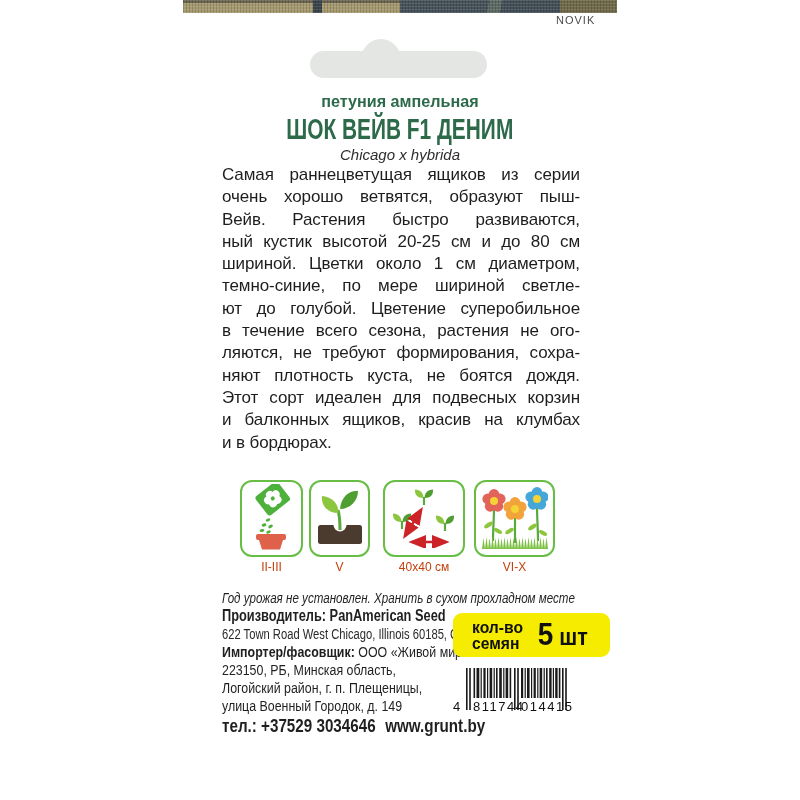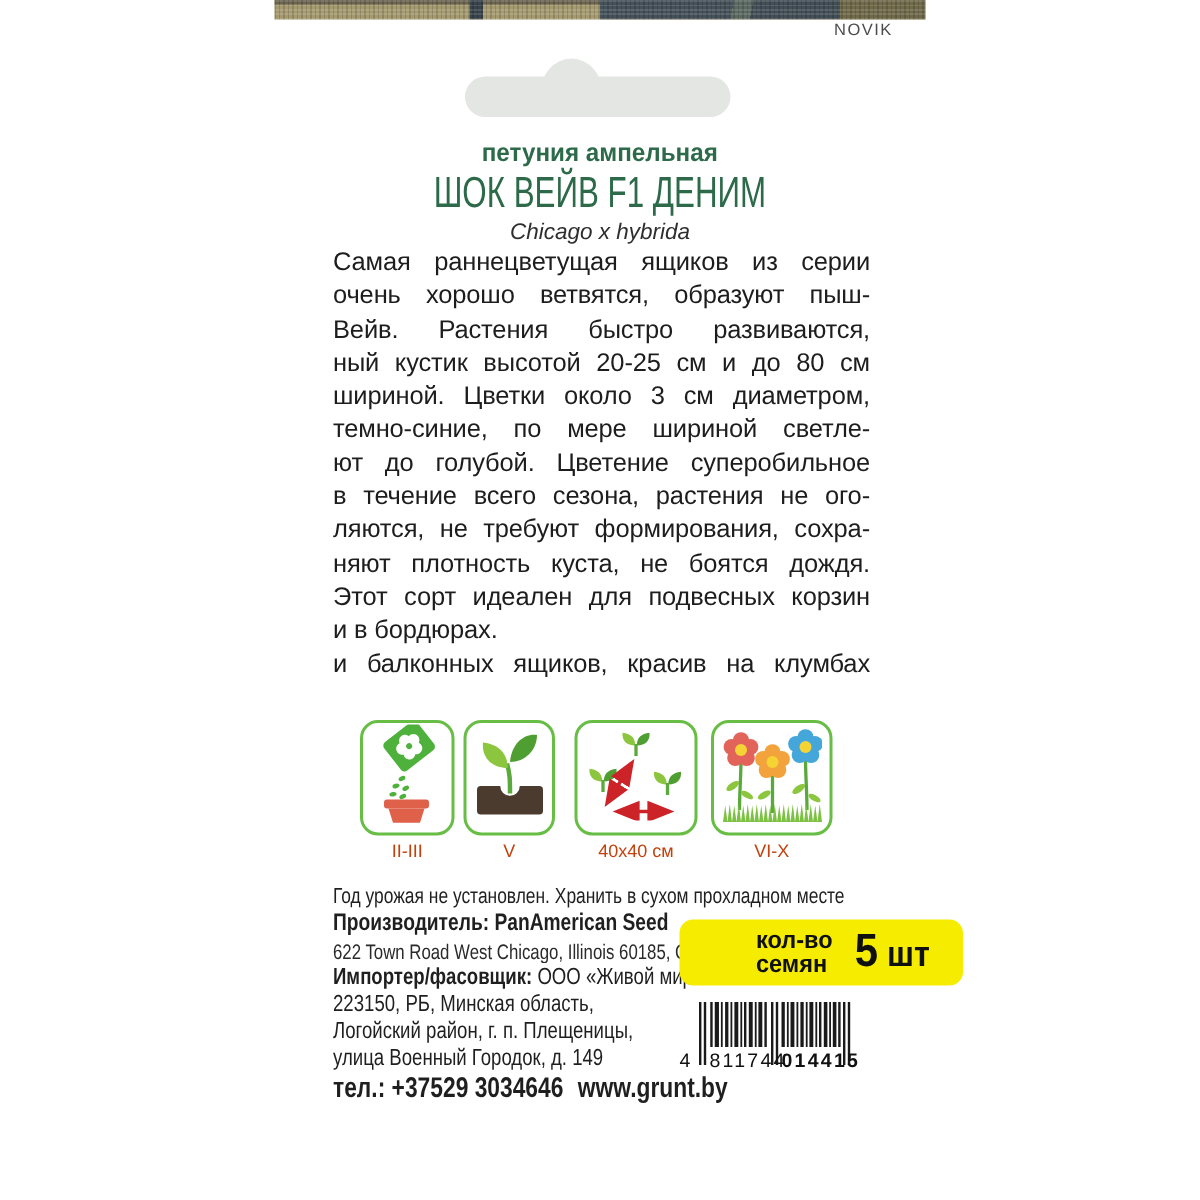--- a/index.html
+++ b/index.html
@@ -23,21 +23,21 @@
   
   .hanger{left:310px;top:51px;width:177px;height:27px;background:var(--hanger-gray,#e3e6e2);
           border-radius:14px;}
   .hanger::before{content:"";position:absolute;left:50px;top:-12px;width:42px;height:24px;
           background:var(--hanger-gray,#e3e6e2);border-radius:50% 50% 0 0 / 100% 100% 0 0;}
 
   
   .header{left:183px;top:90px;width:434px;text-align:center;color:var(--title-green,#2d6a4a);}
   .subtitle{font-size:17px;font-weight:bold;line-height:24px;}
   .subtitle>span{display:inline-block;transform:scaleX(.95);}
-  .title{font-size:29px;font-weight:normal;line-height:31px;}
+  .title{font-size:29px;font-weight:bold;line-height:31px;}
   .title>span{display:inline-block;transform:scaleX(.72);white-space:nowrap;}
   .latin{font-size:15px;font-style:italic;color:#2e2e2e;line-height:18px;margin-top:1px;}
 
   
   .description{left:222px;top:164px;width:358px;font-size:17px;line-height:22.3px;
                color:#1d1d1d;letter-spacing:-0.1px;}
   .description .dline{text-align:justify;text-align-last:justify;}
   .description .dline.last{text-align-last:left;}
 
   
@@ -48,42 +48,42 @@
   .box3{left:383px;top:480px;width:82px;height:77px;}
   .box4{left:474px;top:480px;width:81px;height:77px;}
   .icon-label{top:560px;font-size:12px;color:#c2410c;text-align:center;}
   .lab1{left:240px;width:63px;} .lab2{left:309px;width:61px;}
   .lab3{left:383px;width:82px;} .lab4{left:474px;width:81px;}
 
   
   .footer{left:222px;top:589px;width:420px;color:#1f1f1f;}
   .footer .fline{line-height:18px;white-space:nowrap;}
   .cond{display:inline-block;transform:scaleX(.8);transform-origin:0 50%;white-space:nowrap;}
-  .f1{font-size:14.5px;}
+  .f1{font-size:14.5px;font-style:italic;}
   .f2{font-size:16px;font-weight:bold;}
   .f3{font-size:14px;color:#2a2a2a;}
   .f4{font-size:15.5px;}
   .f4 b{font-weight:bold;}
   .f5{font-size:15.5px;line-height:17.5px;}
   .f8{font-size:19px;font-weight:bold;margin-top:2px;}
   .f8 .site{margin-left:12px;}
 
   
   .badge{left:453px;top:613px;width:157px;height:44px;background:var(--badge-yellow,#f5ec00);
-         border-radius:9px;display:flex;align-items:center;justify-content:center;gap:9px;color:#101010;padding-left:32px;}
+         border-radius:9px;display:flex;align-items:center;justify-content:center;gap:9px;color:#101010;}
   .badge-words{font-weight:bold;font-size:16.5px;line-height:16px;transform:scaleX(.95);transform-origin:0 50%;}
   .badge-qty{font-weight:bold;font-size:31px;line-height:31px;transform:scaleX(.9);}
   .badge-qty .unit{font-size:24px;}
 
   
   .barcode{left:452px;top:664px;width:130px;height:52px;}
   .bc-digit,.bc-group{position:absolute;top:35px;font-size:13px;color:#111;letter-spacing:1.5px;}
   .bc-d1{left:1px;letter-spacing:0;}
   .bc-g1{left:21px;width:40px;text-align:center;}
-  .bc-g2{left:69px;width:40px;text-align:right;font-weight:bold;}
+  .bc-g2{left:69px;width:40px;text-align:right;}
 </style>
 </head>
 <body>
 
 <div id="page">
 
   <div class="abs photo-strip">
     <div class="strip-rail"></div>
     <div class="strip-post"></div>
     <div class="strip-slate"></div>
@@ -98,29 +98,29 @@
     <div class="subtitle"><span>петуния ампельная</span></div>
     <div class="title"><span>ШОК ВЕЙВ F1 ДЕНИМ</span></div>
     <div class="latin">Chicago x hybrida</div>
   </div>
 
   <div class="abs description">
     <div class="dline">Самая раннецветущая ящиков из серии</div>
     <div class="dline">очень хорошо ветвятся, образуют пыш-</div>
     <div class="dline">Вейв. Растения быстро развиваются,</div>
     <div class="dline">ный кустик высотой 20-25 см и до 80 см</div>
-    <div class="dline">шириной. Цветки около 3 см диаметром,</div>
+    <div class="dline">шириной. Цветки около 1 см диаметром,</div>
     <div class="dline">темно-синие, по мере шириной светле-</div>
     <div class="dline">ют до голубой. Цветение суперобильное</div>
     <div class="dline">в течение всего сезона, растения не ого-</div>
     <div class="dline">ляются, не требуют формирования, сохра-</div>
     <div class="dline">няют плотность куста, не боятся дождя.</div>
     <div class="dline">Этот сорт идеален для подвесных корзин</div>
+    <div class="dline">и балконных ящиков, красив на клумбах</div>
     <div class="dline last">и в бордюрах.</div>
-    <div class="dline">и балконных ящиков, красив на клумбах</div>
   </div>
 
   <div class="abs icon-box box1">
     <span>
       <svg width="48" height="66" viewBox="0 0 48 66">
         <g transform="rotate(-38 26 16)">
           <rect x="12" y="2" width="28" height="24" rx="3" fill="#4db13b"></rect>
           <circle cx="26" cy="9.5" r="4" fill="#fff"></circle>
             <circle cx="21.2" cy="12.5" r="4" fill="#fff"></circle>
           <circle cx="23.1" cy="18" r="4" fill="#fff"></circle>

